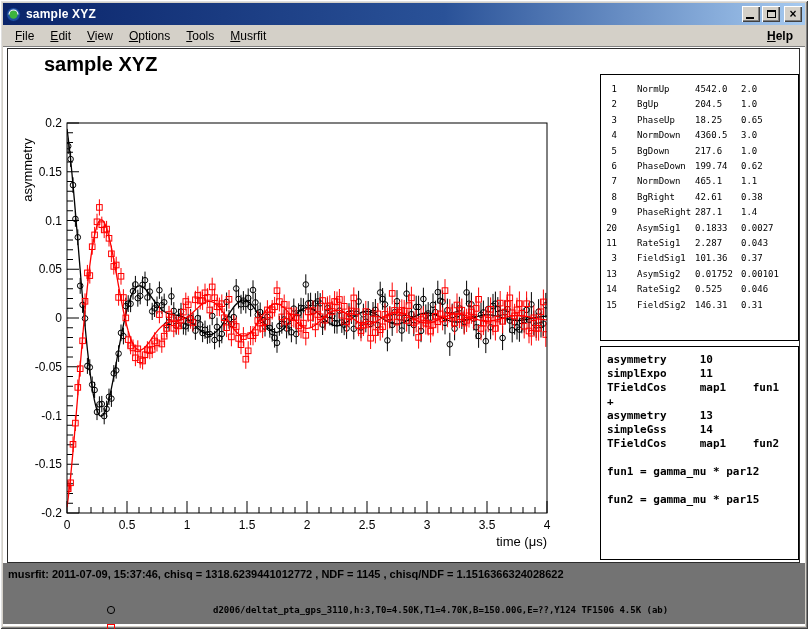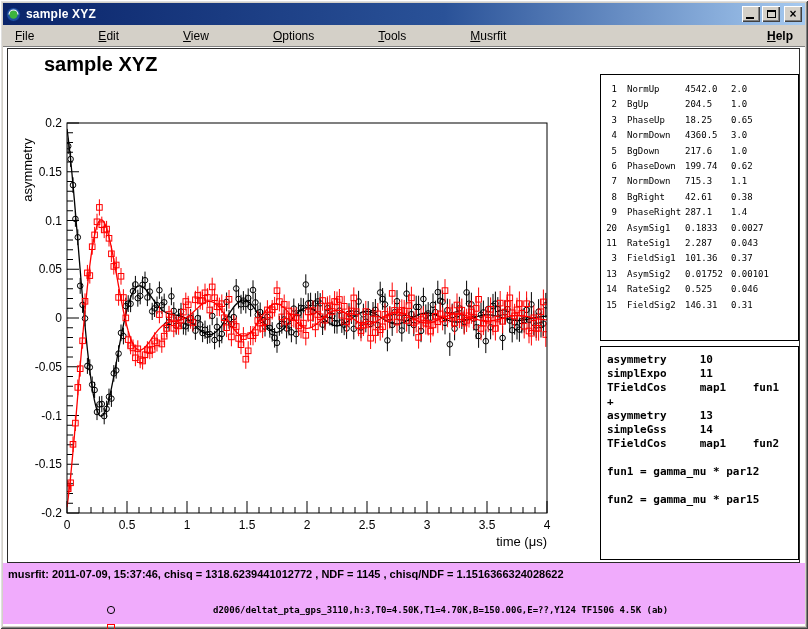--- a/index.html
+++ b/index.html
@@ -13,42 +13,42 @@
   .app-icon { width:16px; height:16px; margin-right:4px; display:flex; align-items:center; }
   .window-title { color:#fff; font-weight:bold; font-size:12px; flex:1; letter-spacing:0.2px; }
   .tb-buttons { display:flex; gap:2px; }
   .tb-btn { width:18px; height:16px; background:#d4d0c8; position:relative;
             box-shadow: inset 1px 1px 0 #ffffff, inset -1px -1px 0 #404040, inset -2px -2px 0 #808080;
             display:flex; align-items:center; justify-content:center; cursor:default; }
   .tb-btn.close { margin-left:2px; font-size:12px; font-weight:bold; line-height:1; }
   .glyph-min { position:absolute; bottom:3px; left:4px; width:8px; height:2px; background:#000; }
   .glyph-max { width:9px; height:8px; border:1px solid #000; border-top:2px solid #000; }
   .menubar { height:22px; background:#d4d0c8; display:flex; align-items:center;
-             font-size:12px; padding:0 4px; border-bottom:1px solid #808080;gap:48px; }
+             font-size:12px; padding:0 4px; border-bottom:1px solid #808080; }
   .menu-item { padding:3px 8px; }
   .menu-help { margin-left:auto;font-weight:bold; }
   u { text-decoration:underline; }
   .client { position:absolute; left:3px; top:47px; right:3px; bottom:3px; background:#fff; }
   .canvas-main { position:absolute; left:4px; top:1px; width:793px; height:515px;
                  border:1px solid #2b2b2b; background:#fff; }
   .plot-title { position:absolute; left:36px; top:4px; font-size:20px; font-weight:bold; color:#000; }
   .plot-svg { position:absolute; left:4px; top:59px; }
   .tick { font:12px "Liberation Sans", sans-serif; fill:#000; }
   .atitle { font:13px "Liberation Sans", sans-serif; fill:#000; }
   .side-panel { position:absolute; background:#fff; border:1px solid #000; overflow:hidden; }
   .parameter-panel { left:592px; top:25px; width:199px; height:267px; padding:7px 0 0 4px; }
   .param-row { display:flex; font:9px "DejaVu Sans Mono", monospace; line-height:15.4px; white-space:pre; }
   .param-number { width:12px; text-align:right; }
-  .param-name { width:58px; margin-left:10px; }
+  .param-name { width:58px; margin-left:20px; }
   .param-value { width:46px; }
   .param-error { flex:1; }
   .theory-panel { left:592px; top:297px; width:199px; height:214px; padding:6px 0 4px 6px; }
   .theory-text { font:bold 11px "DejaVu Sans Mono", monospace; line-height:14px;
                  white-space:pre; margin:0; }
-  .bottom-section { position:absolute; left:0; top:516px; width:100%; height:61px; background:#f0abfc; }
+  .bottom-section { position:absolute; left:0; top:516px; width:100%; height:61px; background:#737373; }
   .status-text { position:absolute; left:5px; top:5px; font-size:11px; font-weight:bold; white-space:nowrap; }
   .plot-legend { position:absolute; left:102px; top:38px; }
   .legend-row { display:flex; align-items:center; height:18px; }
   .legend-marker { width:12px; height:12px; display:flex; }
   .legend-label { margin-left:96px; font:bold 9px "DejaVu Sans Mono", monospace; white-space:nowrap; }
 </style>
 </head>
 <body>
 
 <div class="window">
@@ -1001,21 +1001,21 @@
           </g>
           <rect x="55" y="15" width="480" height="390" fill="none" stroke="#000"></rect>
         </svg>
       <div class="side-panel parameter-panel">
           <div class="param-row"><span class="param-number">1</span><span class="param-name">NormUp</span><span class="param-value">4542.0</span><span class="param-error">2.0</span></div>
           <div class="param-row"><span class="param-number">2</span><span class="param-name">BgUp</span><span class="param-value">204.5</span><span class="param-error">1.0</span></div>
           <div class="param-row"><span class="param-number">3</span><span class="param-name">PhaseUp</span><span class="param-value">18.25</span><span class="param-error">0.65</span></div>
           <div class="param-row"><span class="param-number">4</span><span class="param-name">NormDown</span><span class="param-value">4360.5</span><span class="param-error">3.0</span></div>
           <div class="param-row"><span class="param-number">5</span><span class="param-name">BgDown</span><span class="param-value">217.6</span><span class="param-error">1.0</span></div>
           <div class="param-row"><span class="param-number">6</span><span class="param-name">PhaseDown</span><span class="param-value">199.74</span><span class="param-error">0.62</span></div>
-          <div class="param-row"><span class="param-number">7</span><span class="param-name">NormDown</span><span class="param-value">715.3</span><span class="param-error">1.1</span></div>
+          <div class="param-row"><span class="param-number">7</span><span class="param-name">NormDown</span><span class="param-value">465.1</span><span class="param-error">1.1</span></div>
           <div class="param-row"><span class="param-number">8</span><span class="param-name">BgRight</span><span class="param-value">42.61</span><span class="param-error">0.38</span></div>
           <div class="param-row"><span class="param-number">9</span><span class="param-name">PhaseRight</span><span class="param-value">287.1</span><span class="param-error">1.4</span></div>
           <div class="param-row"><span class="param-number">20</span><span class="param-name">AsymSig1</span><span class="param-value">0.1833</span><span class="param-error">0.0027</span></div>
           <div class="param-row"><span class="param-number">11</span><span class="param-name">RateSig1</span><span class="param-value">2.287</span><span class="param-error">0.043</span></div>
           <div class="param-row"><span class="param-number">3</span><span class="param-name">FieldSig1</span><span class="param-value">101.36</span><span class="param-error">0.37</span></div>
           <div class="param-row"><span class="param-number">13</span><span class="param-name">AsymSig2</span><span class="param-value">0.01752</span><span class="param-error">0.00101</span></div>
           <div class="param-row"><span class="param-number">14</span><span class="param-name">RateSig2</span><span class="param-value">0.525</span><span class="param-error">0.046</span></div>
           <div class="param-row"><span class="param-number">15</span><span class="param-name">FieldSig2</span><span class="param-value">146.31</span><span class="param-error">0.31</span></div>
         </div>
       <div class="side-panel theory-panel">

